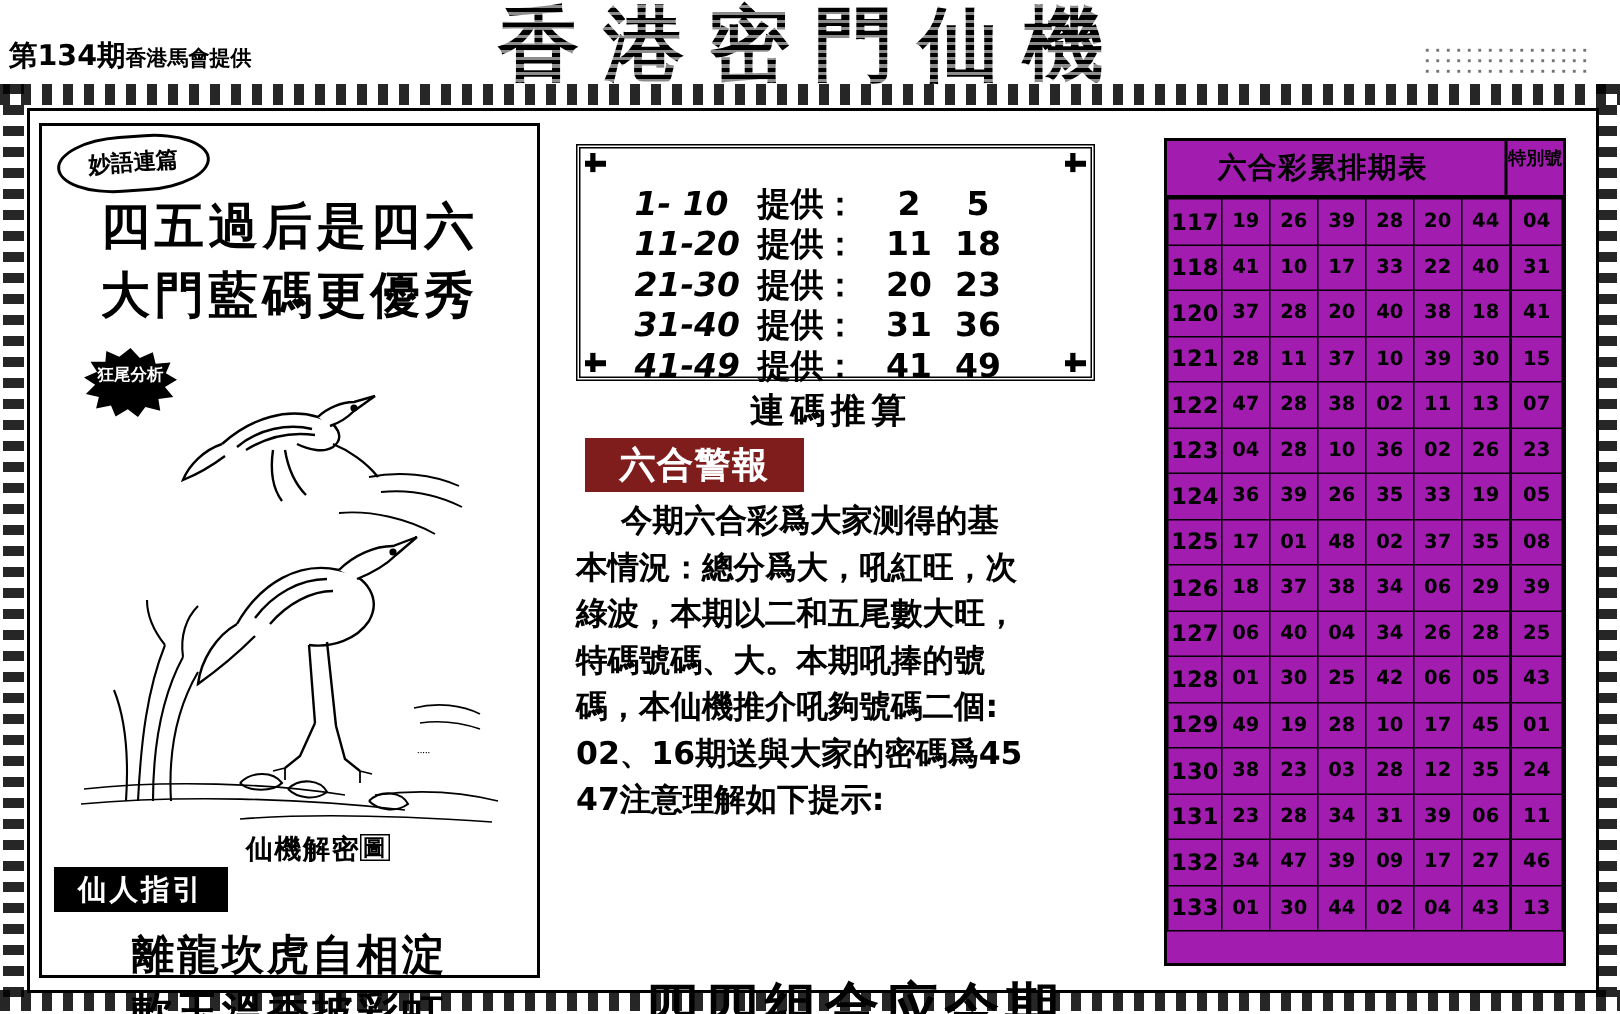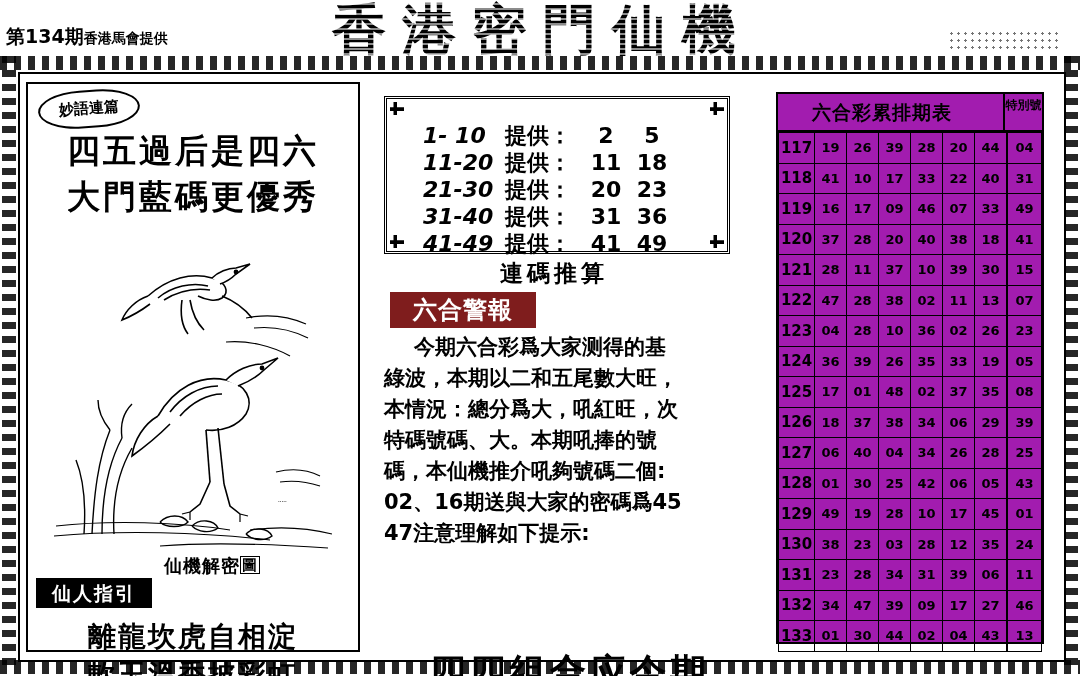--- a/index.html
+++ b/index.html
@@ -153,20 +153,24 @@
 
   <div class="left-col">
 
     <div class="badge-miaoyu">妙語連篇</div>
 
     <div class="poem1">
       <div>四五過后是四六</div>
       <div>大門藍碼更優秀</div>
     </div>
 
+    <div class="starburst">
+      <div class="star"></div>
+      <div class="txt">狂尾分析</div>
+    </div>
 
     <div class="picture">
       <svg width="306" height="320" viewBox="0 0 306 320">
         <g fill="none" stroke="#000" stroke-width="1.6">
 
           <path d="M108 62 C128 44 152 38 172 44 C186 48 190 58 182 64 C176 68 166 66 158 62" fill="#fff"></path>
           <path d="M118 64 C132 52 152 48 168 52"></path>
           <path d="M124 66 C140 56 156 54 170 56"></path>
           <path d="M108 62 C96 66 86 76 82 86 C92 82 102 76 110 70" fill="#fff"></path>
           <path d="M182 62 C192 66 204 74 212 84"></path>
@@ -273,22 +277,22 @@
         </div>
       </div>
     </div>
 
     <div class="lianma">連碼推算</div>
 
     <div class="alarm-tag">六合警報</div>
 
     <div class="body-text">
       <div class="indent">今期六合彩爲大家测得的基</div>
+      <div>本情況：總分爲大，吼紅旺，次</div>
       <div>綠波，本期以二和五尾數大旺，</div>
-      <div>本情況：總分爲大，吼紅旺，次</div>
       <div>特碼號碼、大。本期吼捧的號</div>
       <div>碼，本仙機推介吼夠號碼二個:</div>
       <div>02、16期送與大家的密碼爲45</div>
       <div>47注意理解如下提示:</div>
     </div>
 
     <div class="footer-line">四四组合应今期</div>
   </div>
 
   <div class="right-col">
@@ -312,30 +316,20 @@
           <td class="idx">118</td>
           <td class="num">41</td>
           <td class="num">10</td>
           <td class="num">17</td>
           <td class="num">33</td>
           <td class="num">22</td>
           <td class="num">40</td>
           <td class="sp">31</td>
         </tr>
         <tr>
-          <td class="idx">119</td>
-          <td class="num">16</td>
-          <td class="num">17</td>
-          <td class="num">09</td>
-          <td class="num">46</td>
-          <td class="num">07</td>
-          <td class="num">33</td>
-          <td class="sp">49</td>
-        </tr>
-        <tr>
           <td class="idx">120</td>
           <td class="num">37</td>
           <td class="num">28</td>
           <td class="num">20</td>
           <td class="num">40</td>
           <td class="num">38</td>
           <td class="num">18</td>
           <td class="sp">41</td>
         </tr>
         <tr>

